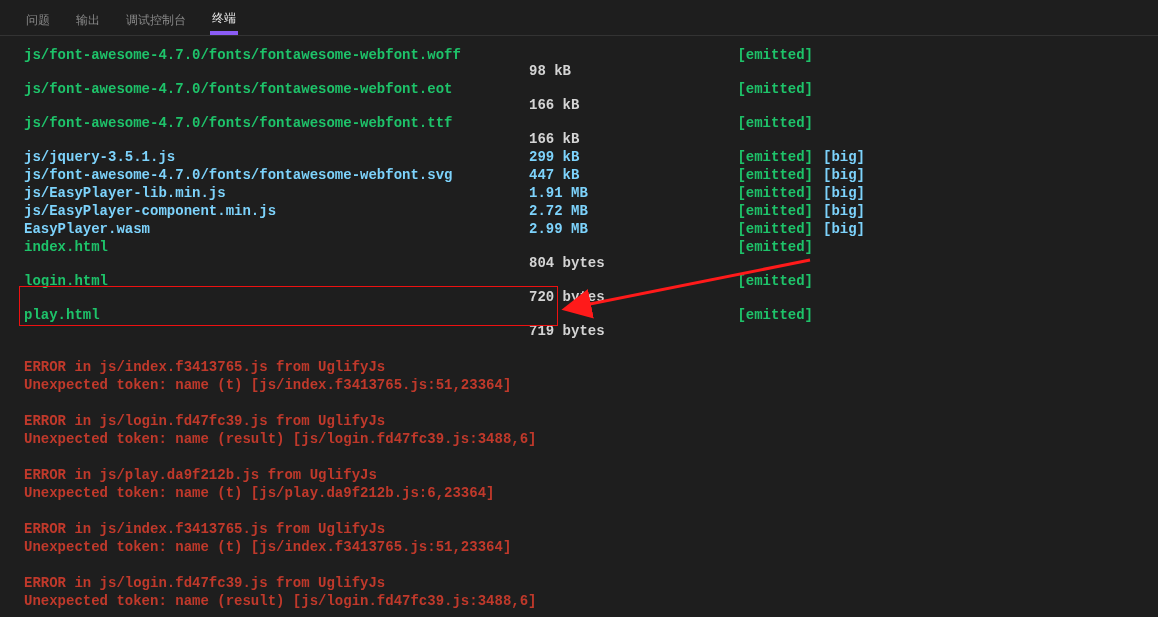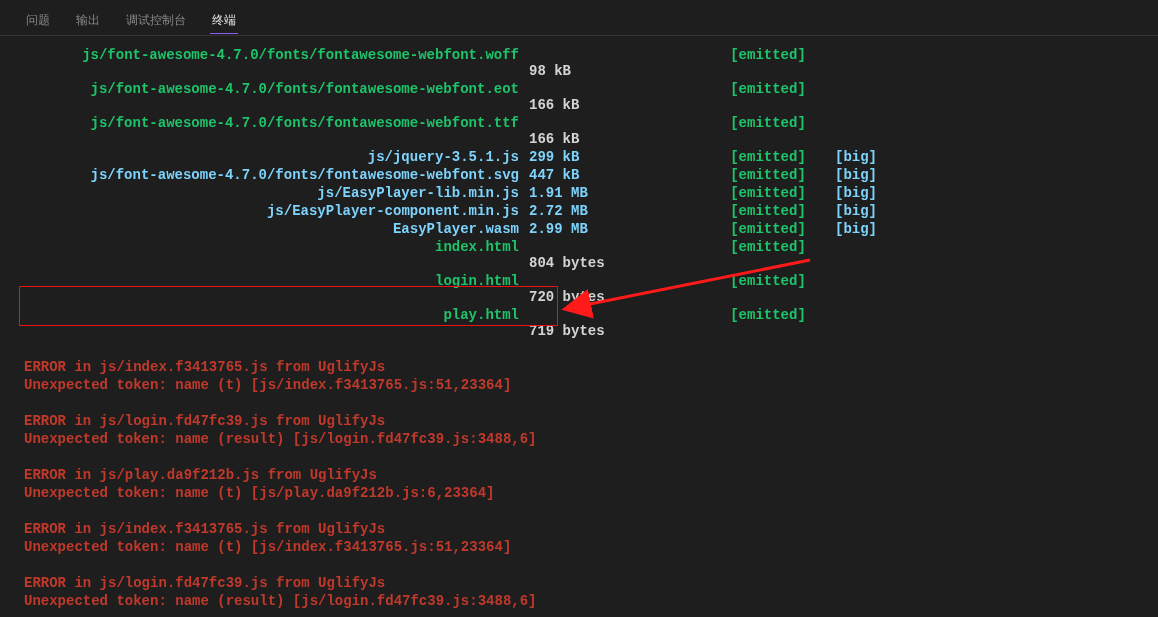--- a/index.html
+++ b/index.html
@@ -16,33 +16,33 @@
     border-bottom:1px solid #333;
     padding-left:24px;
     align-items:center;
     gap:22px;
     font-family: "Microsoft YaHei", "PingFang SC", sans-serif;
     font-size:12px;
     color:#888;
     margin-top:6px;
   }
   .tab { cursor:pointer; padding:4px 2px; }
-  .tab.active { color:#e7e7e7; border-bottom:1px solid #8b5cf6;font-family:Liberation Serif, serif; }
+  .tab.active { color:#e7e7e7; border-bottom:4px solid #8b5cf6;font-family:Liberation Serif, serif; }
   .term {
     padding:10px 0 0 24px;
     line-height:18px;
     font-weight:bold;
     white-space:pre;
   }
   .row { display:flex; }
-  .c-asset { width:505px; text-align:right; padding-right:10px; }
+  .c-asset { width:505px; text-align:left; padding-right:10px; }
   .c-size  { width:100px; text-align:left; }
   .c-gap   { width:94px; }
-  .c-emit  { width:90px; text-align:center; }
-  .c-big   { width:64px; text-align:right; padding-left:10px; }
+  .c-emit  { width:90px; text-align:right; }
+  .c-big   { width:64px; text-align:left; padding-left:10px; }
   .green  { color:#1ec36a; }
   .yellow { color:#7dd3fc; }
   .white  { color:#d4d4d4;margin-top:16px; }
   .err-block { margin-top:18px; }
   .err-line { color:#c0392b; }
   .highlight { position:absolute; border:1.5px solid #e11; pointer-events:none; }
   svg.arrow { position:absolute; pointer-events:none; }
 </style>
 </head>
 <body>

